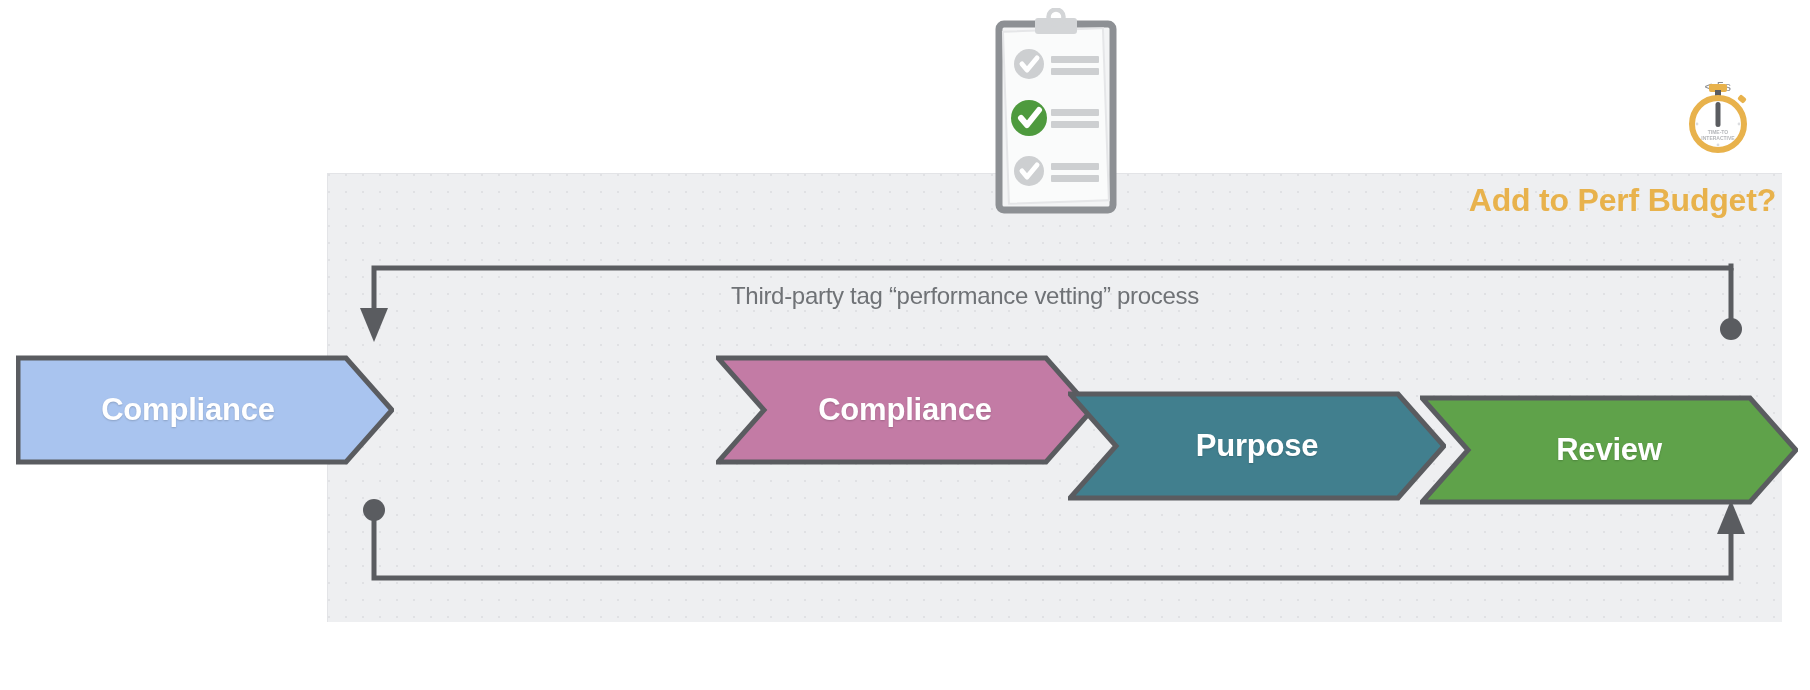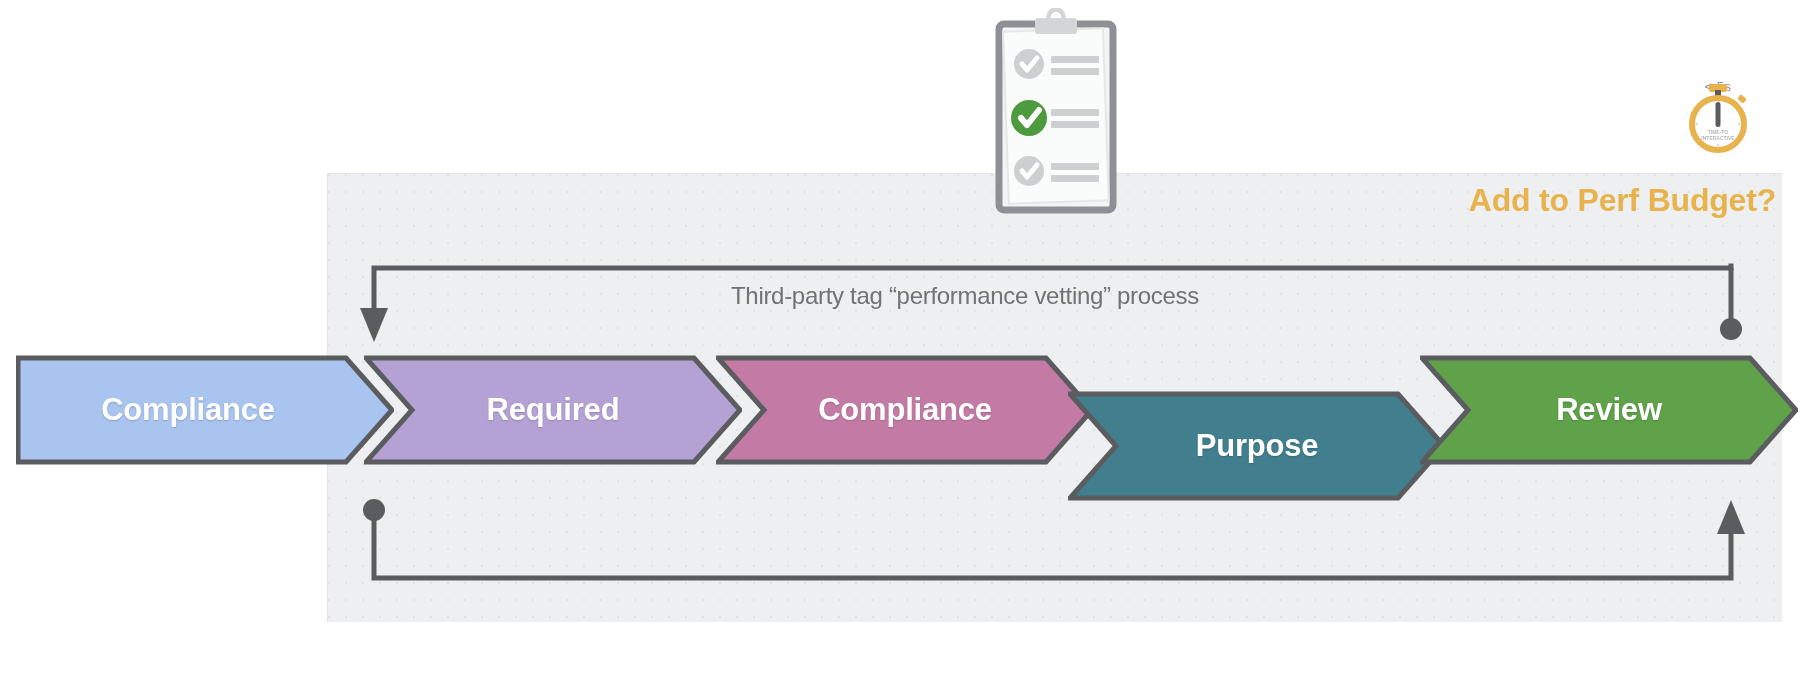--- a/index.html
+++ b/index.html
@@ -157,42 +157,36 @@
 
   <div id="chevron-row">
 
     <div class="chevron-wrap" style="left:4px; width:378px;padding-left:28px;">
       <svg width="378" height="110" style="position:absolute;left:0;top:0;">
         <polygon points="2,3 330,3 376,55 330,107 2,107" fill="#a9c4ef" stroke="#5a5c60" stroke-width="5" stroke-linejoin="miter"></polygon>
       </svg>
       <div class="chev-label offset-tail">Compliance</div>
     </div>
 
-    <div class="chevron-wrap" style="left:352px; width:378px;">
-      <svg width="378" height="110" style="position:absolute;left:0;top:0;">
-        <polygon points="2,3 330,3 376,55 330,107 2,107 48,55" fill="#b4a2d5" stroke="#5a5c60" stroke-width="5" stroke-linejoin="miter"></polygon>
-      </svg>
-      <div class="chev-label">Required</div>
-    </div>
 
     <div class="chevron-wrap" style="left:704px; width:378px;">
       <svg width="378" height="110" style="position:absolute;left:0;top:0;">
         <polygon points="2,3 330,3 376,55 330,107 2,107 48,55" fill="#c37ba5" stroke="#5a5c60" stroke-width="5" stroke-linejoin="miter"></polygon>
       </svg>
       <div class="chev-label">Compliance</div>
     </div>
 
     <div class="chevron-wrap" style="left:1056px; width:378px;margin-top:36px;">
       <svg width="378" height="110" style="position:absolute;left:0;top:0;">
         <polygon points="2,3 330,3 376,55 330,107 2,107 48,55" fill="#417f8e" stroke="#5a5c60" stroke-width="5" stroke-linejoin="miter"></polygon>
       </svg>
       <div class="chev-label">Purpose</div>
     </div>
 
-    <div class="chevron-wrap" style="left:1408px; width:378px;">
+    <div class="chevron-wrap" style="left:1408px; width:378px;margin-top:40px;">
       <svg width="378" height="110" style="position:absolute;left:0;top:0;">
         <polygon points="2,3 330,3 376,55 330,107 2,107 48,55" fill="#5fa24a" stroke="#5a5c60" stroke-width="5" stroke-linejoin="miter"></polygon>
       </svg>
       <div class="chev-label">Review</div>
     </div>
 
   </div>
 
   <svg id="clipboard-illustration" viewBox="0 0 142 212">
 

